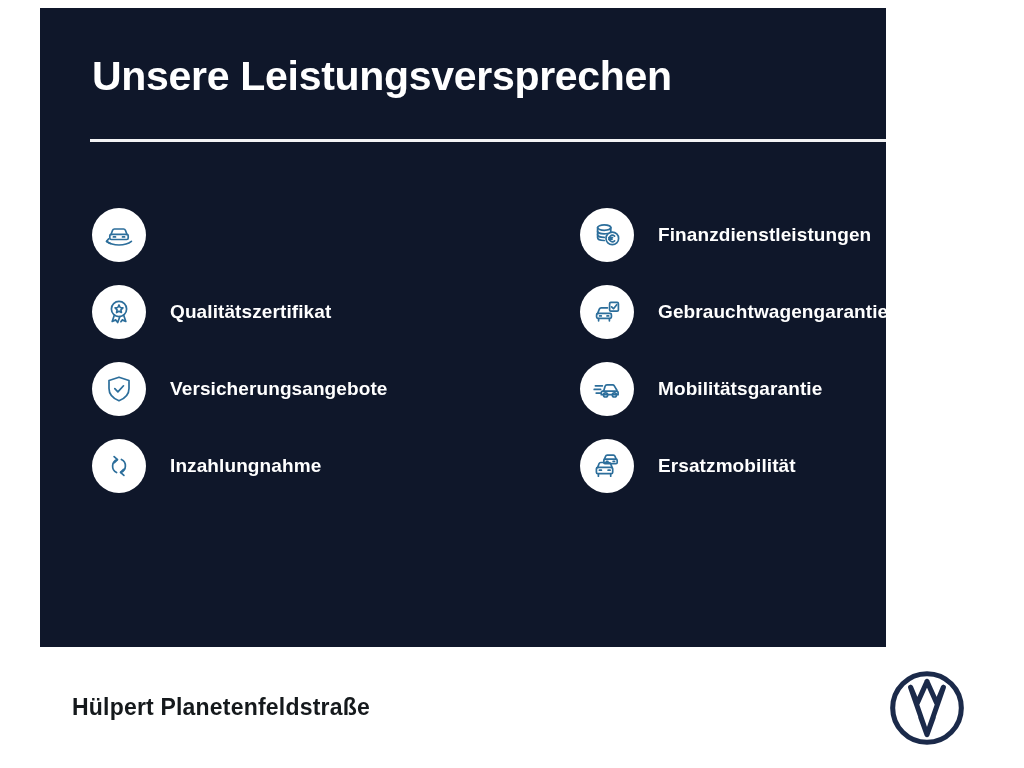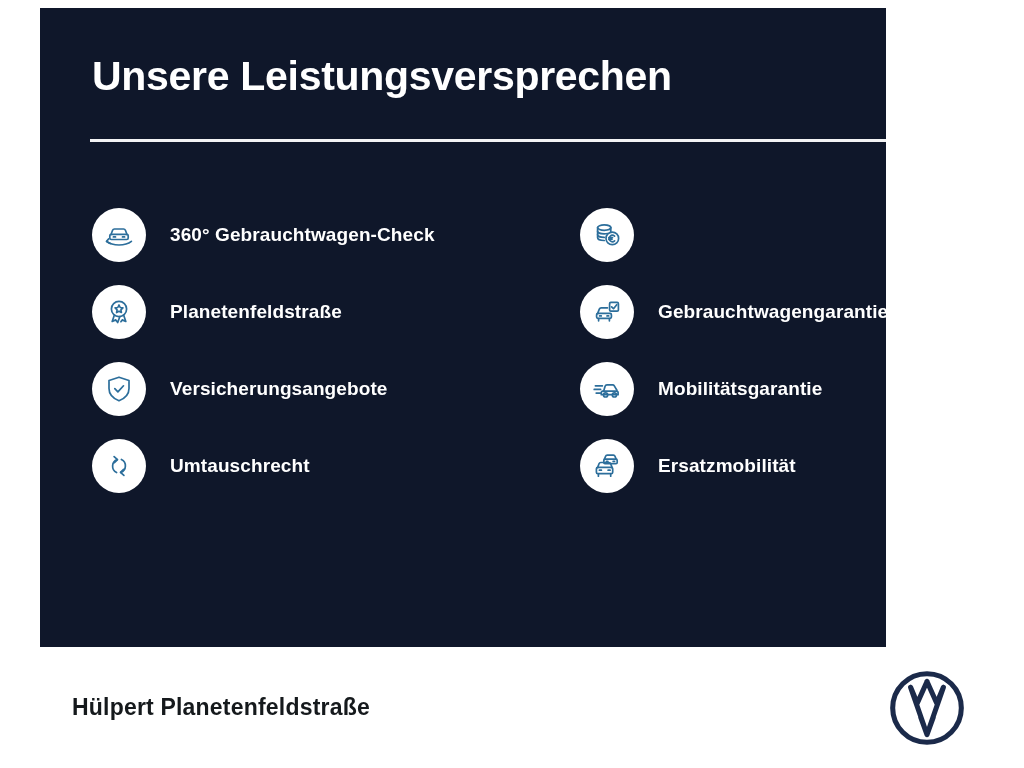--- a/index.html
+++ b/index.html
@@ -159,33 +159,32 @@
         <div class="item">
           <span class="badge">
             <svg viewBox="0 0 32 32">
               <path d="M8 15.5l1.6-4.2a2 2 0 011.9-1.3h9a2 2 0 011.9 1.3l1.6 4.2"></path>
               <rect x="6.8" y="15.3" width="18.4" height="5.2" rx="1.4"></rect>
               <path d="M10.4 17.9h2.1M19.5 17.9h2.1"></path>
               <path d="M3.6 22.4c2.9 2.3 7.4 3.6 12.4 3.6s9.5-1.3 12.4-3.6"></path>
               <path d="M7.3 24.6l-3.7-2.2 2.1-2.6"></path>
             </svg>
           </span>
-          <span class="item-label">360° Gebrauchtwagen-Check</span>
         </div>
 
         <div class="item">
           <span class="badge">
             <svg viewBox="0 0 32 32">
               <circle cx="16" cy="13" r="7.6"></circle>
               <path d="M16 9l1.2 2.5 2.7.4-2 1.9.5 2.7-2.4-1.3-2.4 1.3.5-2.7-2-1.9 2.7-.4z"></path>
               <path d="M11.3 19.3l-2.1 6.2 3.6-1.6 1.9 2.6 2.1-5.8"></path>
               <path d="M20.7 19.3l2.1 6.2-3.6-1.6-1.3 1.8"></path>
             </svg>
           </span>
-          <span class="item-label">Planetenfeldstraße</span>
+          <span class="item-label">Qualitätszertifikat</span>
         </div>
 
         <div class="item">
           <span class="badge">
             <svg viewBox="0 0 32 32">
               <path d="M16 4.2l10 3.3v8.1c0 5.6-4 9.9-10 12.2-6-2.3-10-6.6-10-12.2V7.5z"></path>
               <path d="M11.8 15.7l3.1 3.2 5.6-6.1"></path>
             </svg>
           </span>
           <span class="item-label">Versicherungsangebote</span>
@@ -194,40 +193,41 @@
 
         <div class="item">
           <span class="badge">
             <svg viewBox="0 0 32 32">
               <path d="M14.2 9.6a7 7 0 00-.6 12.9"></path>
               <path d="M11.1 6.6l3.4 3-3.1 3.1"></path>
               <path d="M17.8 22.4a7 7 0 00.6-12.9"></path>
               <path d="M20.9 25.4l-3.4-3 3.1-3.1"></path>
             </svg>
           </span>
-          <span class="item-label">Umtauschrecht</span>
+          <span class="item-label">Inzahlungnahme</span>
         </div>
 
       </div>
 
       <div class="col col-right">
 
         <div class="item">
           <span class="badge">
             <svg viewBox="0 0 32 32">
               <ellipse cx="13.2" cy="8.6" rx="6.6" ry="2.7"></ellipse>
               <path d="M6.6 8.6v10.2c0 1.5 3 2.7 6.6 2.7"></path>
               <path d="M19.8 8.6v4.1"></path>
               <path d="M6.6 12.2c0 1.5 3 2.7 6.6 2.7 1.3 0 2.5-.2 3.5-.4"></path>
               <path d="M6.6 15.7c0 1.5 3 2.7 6.6 2.7"></path>
               <circle cx="21.3" cy="19.4" r="6.3"></circle>
               <path d="M23.6 17.1a3.2 3.2 0 100 4.8"></path>
               <path d="M17.9 18.6h3.6M17.9 20.3h3.1"></path>
             </svg>
           </span>
+          <span class="item-label">Finanzdienstleistungen</span>
         </div>
 
         <div class="item">
           <span class="badge">
             <svg viewBox="0 0 32 32">
               <path d="M6.6 17.6l1.7-4.5a2 2 0 011.9-1.3h6.3"></path>
               <rect x="5.6" y="17.4" width="14.8" height="5" rx="1.3"></rect>
               <path d="M8.6 19.9h1.7M16 19.9h1.7"></path>
               <path d="M7.6 22.6v2.2M18.4 22.6v2.2"></path>
               <rect x="18.6" y="6.4" width="8.8" height="8.8" rx="1.3"></rect>

